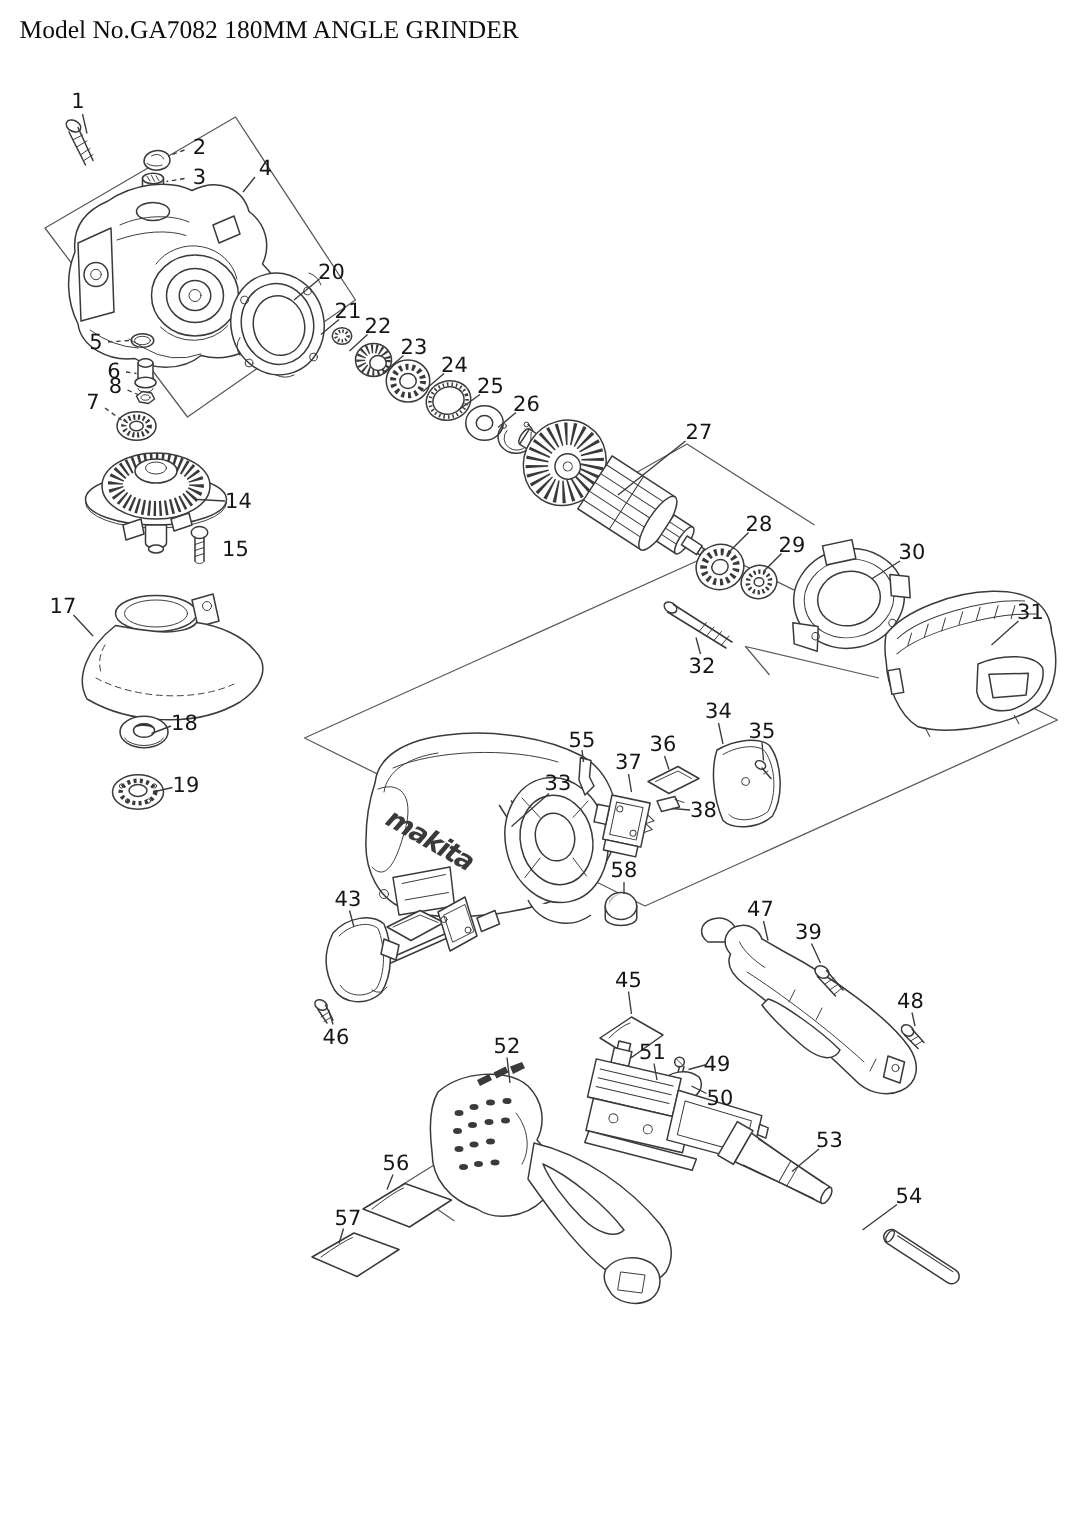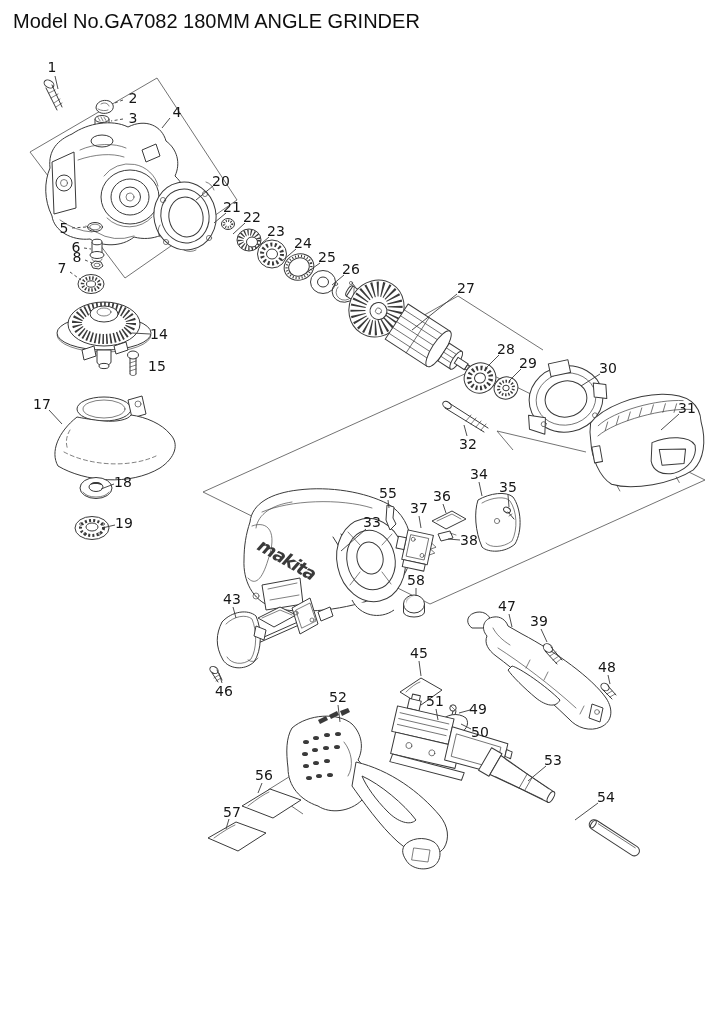--- a/index.html
+++ b/index.html
@@ -1,19 +1,19 @@
 <!DOCTYPE html>
 <html><head>
 <meta charset="utf-8">
 <style>
   html,body{margin:0;padding:0;background:#ffffff;}
   #page{position:relative;width:724px;height:1024px;background:#fff;overflow:hidden;
         font-family:"DejaVu Sans","Liberation Sans",sans-serif;}
-  #title{position:absolute;left:13px;top:10px;font-size:20px;color:#0e0e0e;
-         font-family:Liberation Sans, sans-serif;}
+  #title{position:absolute;left:13px;top:10px;font-size:17px;color:#0e0e0e;
+         font-family:Liberation Serif, serif;}
   svg{position:absolute;left:0;top:0;}
   .ln{fill:none;stroke:#3a3a3a;stroke-width:1;stroke-linecap:round;stroke-linejoin:round;}
   .th{fill:none;stroke:#3a3a3a;stroke-width:.65;stroke-linecap:round;}
   .fw{fill:#ffffff;stroke:#3a3a3a;stroke-width:1;stroke-linejoin:round;}
   .dk{fill:#3a3a3a;stroke:none;}
   .teeth{fill:none;stroke:#3a3a3a;}
   .dec{fill:none;stroke:#5a5a5a;stroke-width:.85;stroke-linejoin:round;}
   .num{font-family:"DejaVu Sans","Liberation Sans",sans-serif;font-size:14px;fill:#161616;}
   .logo{font-family:"DejaVu Sans","Liberation Sans",sans-serif;font-weight:bold;font-style:italic;
         font-size:18px;fill:#3a3a3a;letter-spacing:-1px;}

